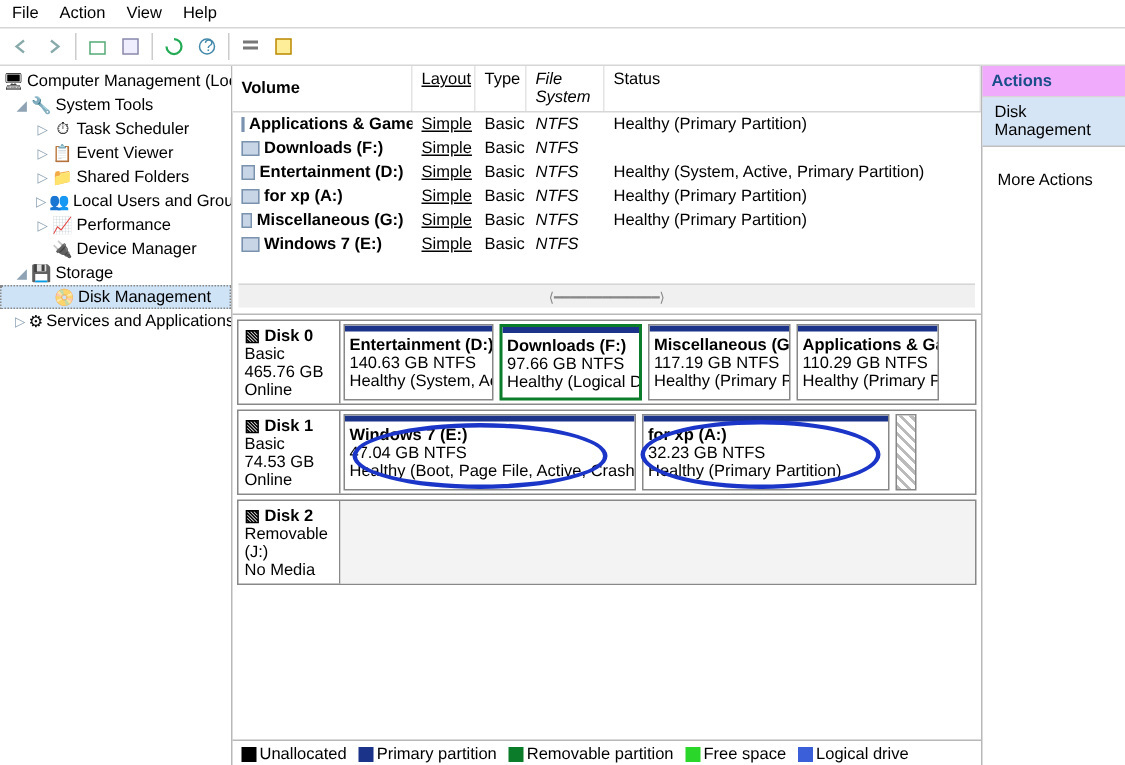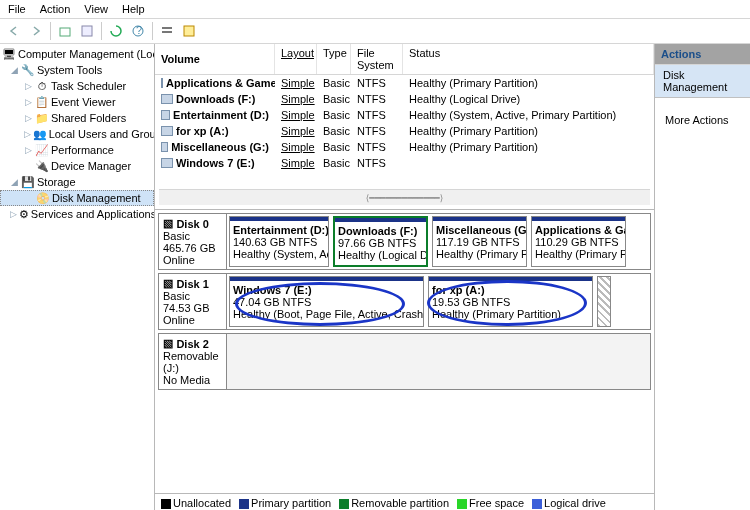--- a/index.html
+++ b/index.html
@@ -16,38 +16,38 @@
 .tree .ind1 { padding-left: 10px; } .tree .ind2 { padding-left: 24px; } .tree .ind3 { padding-left: 24px; }
 .tree-exp { width: 9px; text-align: center; color: #8fa3b5; font-size: 9px; }
 .tree-icon { width: 14px; height: 14px; display: inline-flex; align-items: center; justify-content: center; }
 .center { flex: 1; display: flex; flex-direction: column; border-right: 1px solid #b8b8b8; }
 .vol-header { display: flex; background: #fff; border-bottom: 1px solid #d6d6d6; }
 .vol-header .col { padding: 3px 6px; border-right: 1px solid #e4e4e4; font-weight: 400; }
 .vol-list { overflow: auto; height: 110px; }
 .vol-row { display: flex; padding: 1px 0; }
 .vol-row .col { padding: 1px 6px; white-space: nowrap; overflow: hidden; }
 .col.c-vol { width: 120px; display: flex; align-items: center; gap: 3px; font-weight: bold; }
-.col.c-lay { width: 42px; text-decoration: underline; } .col.c-typ { width: 34px; } .col.c-fs { width: 52px; } .col.c-st { flex: 1; }
+.col.c-lay { width: 42px; text-decoration: underline; } .col.c-typ { width: 34px; } .col.c-fs { width: 52px; font-style: italic; } .col.c-st { flex: 1; }
 .vol-icon { width: 12px; height: 10px; background: #c7d5e6; border: 1px solid #7a92ad; }
 .scroll-stub { height: 16px; border-top: 1px solid #d6d6d6; background: #f0f0f0; display: flex; align-items: center; justify-content: center; color: #888; font-size: 9px; margin: 4px; }
 .disks { flex: 1; overflow: auto; border-top: 1px solid #b8b8b8; }
 .disk-row { display: flex; border: 1px solid #888; margin: 3px; }
 .disk-label { width: 68px; border-right: 1px solid #888; padding: 3px 4px; font-size: 10px; }
 .disk-label .dname { font-weight: bold; display: flex; align-items: center; gap: 3px; }
 .disk-parts { flex: 1; display: flex; position: relative; }
 .part { border: 1px solid #888; margin: 2px; padding: 2px 3px; font-size: 10px; overflow: hidden; white-space: nowrap; position: relative; }
 .part .pbar { height: 4px; background: #1b3388; position: absolute; top: 0; left: 0; right: 0; }
 .part.green { border: 2px solid #0b7d2a; }
 .part .pname { font-weight: bold; margin-top: 5px; display: block; }
 .part .stripes { position: absolute; inset: 0; background: repeating-linear-gradient(45deg,#bbb 0 2px,#fff 2px 5px); }
 .circle { position: absolute; border: 3px solid #1a35c7; border-radius: 50%; pointer-events: none; }
 .legend { display: flex; gap: 8px; padding: 3px 6px; border-top: 1px solid #b8b8b8; align-items: center; font-size: 10px; }
 .legend .sw { width: 10px; height: 10px; display: inline-block; margin-right: 2px; vertical-align: middle; }
 .actions { width: 95px; }
-.actions-hdr { background: #a3a3a3; padding: 4px 6px; font-weight: bold; color: #1a4e8a; border-bottom: 1px solid #d6d6d6; }
+.actions-hdr { background: #f0abfc; padding: 4px 6px; font-weight: bold; color: #1a4e8a; border-bottom: 1px solid #d6d6d6; }
 .actions-sec { padding: 4px 8px; background: #d6e5f5; border-bottom: 1px solid #c0c0c0; }
 .actions-item { padding: 16px 10px; }
 </style>
 </head>
 <body>
 
 <div class="menubar">
   <span>File</span>
   <span>Action</span>
   <span>View</span>
@@ -180,21 +180,20 @@
     <div class="col c-st">Healthy (Primary Partition)</div>
         </div>
         <div class="vol-row">
           <div class="col c-vol">
             <span class="vol-icon"></span>
             <span>Downloads (F:)</span>
           </div>
     <div class="col c-lay">Simple</div>
     <div class="col c-typ">Basic</div>
     <div class="col c-fs">NTFS</div>
-    <div class="col c-st">Healthy (Logical Drive)</div>
         </div>
         <div class="vol-row">
           <div class="col c-vol">
             <span class="vol-icon"></span>
             <span>Entertainment (D:)</span>
           </div>
     <div class="col c-lay">Simple</div>
     <div class="col c-typ">Basic</div>
     <div class="col c-fs">NTFS</div>
     <div class="col c-st">Healthy (System, Active, Primary Partition)</div>
@@ -259,21 +258,21 @@
             <div class="dname"><span>▧</span>Disk 1</div>
     <div>Basic</div>
     <div>74.53 GB</div>
     <div>Online</div>
           </div>
           <div class="disk-parts">
             <div class="part" style="width: 195px;"><div class="pbar"></div><span class="pname">Windows 7  (E:)</span>
       <span>47.04 GB NTFS</span><br>
       <span>Healthy (Boot, Page File, Active, Crash I</span></div>
             <div class="part" style="width: 165px;"><div class="pbar"></div><span class="pname">for xp  (A:)</span>
-      <span>19.53 GB NTFS</span><br>
+      <span>32.23 GB NTFS</span><br>
       <span>Healthy (Primary Partition)</span></div>
             <div class="part" style="flex: 0 0 14px; padding: 0px;">
               <div class="stripes"></div>
             </div>
             <div class="circle" style="left: 8px; top: 8px; width: 170px; height: 44px;"></div>
             <div class="circle" style="left: 200px; top: 6px; width: 160px; height: 46px;"></div>
           </div>
         </div>
         <div class="disk-row">
           <div class="disk-label">

